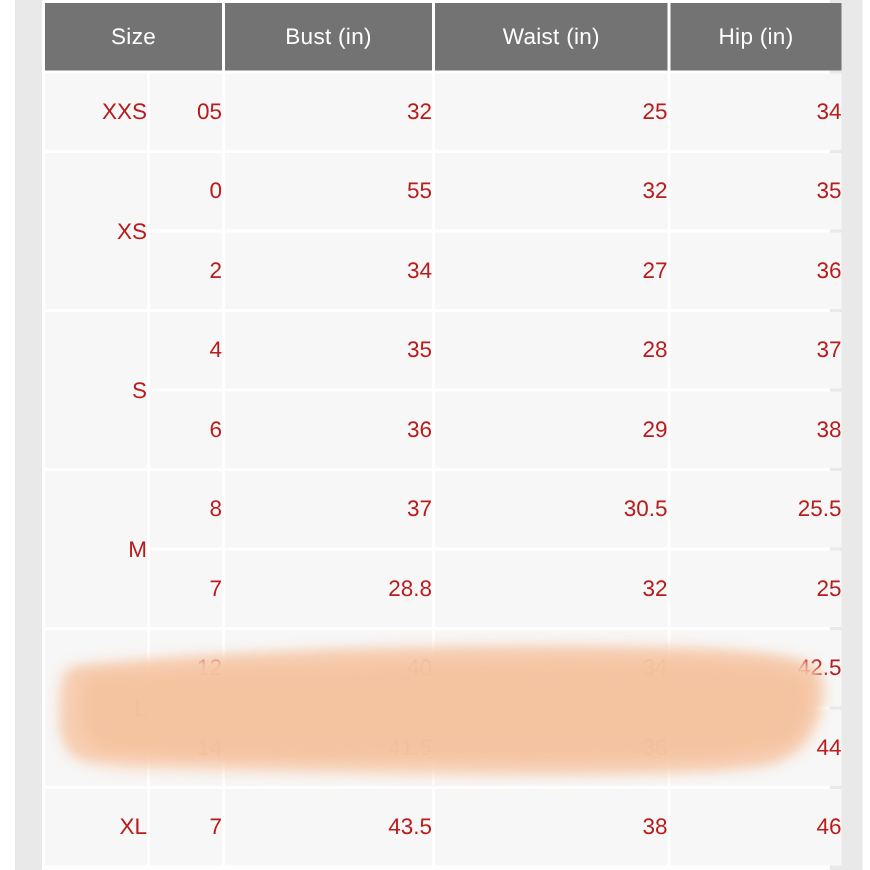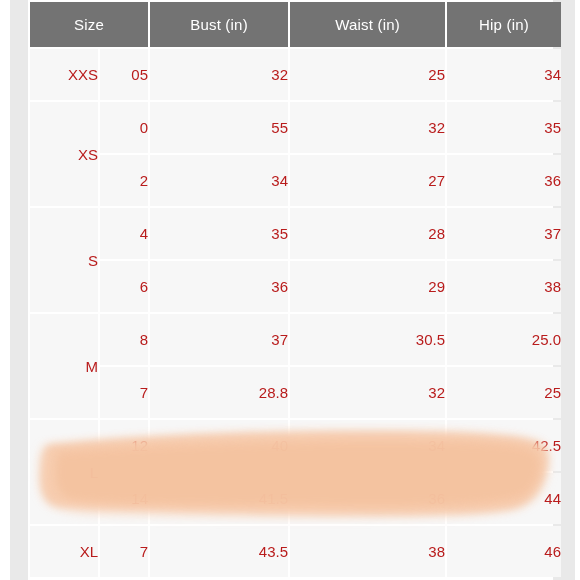--- a/index.html
+++ b/index.html
@@ -172,21 +172,21 @@
           <td>36</td>
           <td>29</td>
           <td>38</td>
         </tr>
 
         <tr>
           <td class="size-letter" rowspan="2">M</td>
           <td>8</td>
           <td>37</td>
           <td>30.5</td>
-          <td>25.0</td>
+          <td>25.5</td>
         </tr>
         <tr>
           <td>7</td>
           <td>28.8</td>
           <td>32</td>
           <td>25</td>
         </tr>
 
         <tr>
           <td class="size-letter" rowspan="2">L</td>

